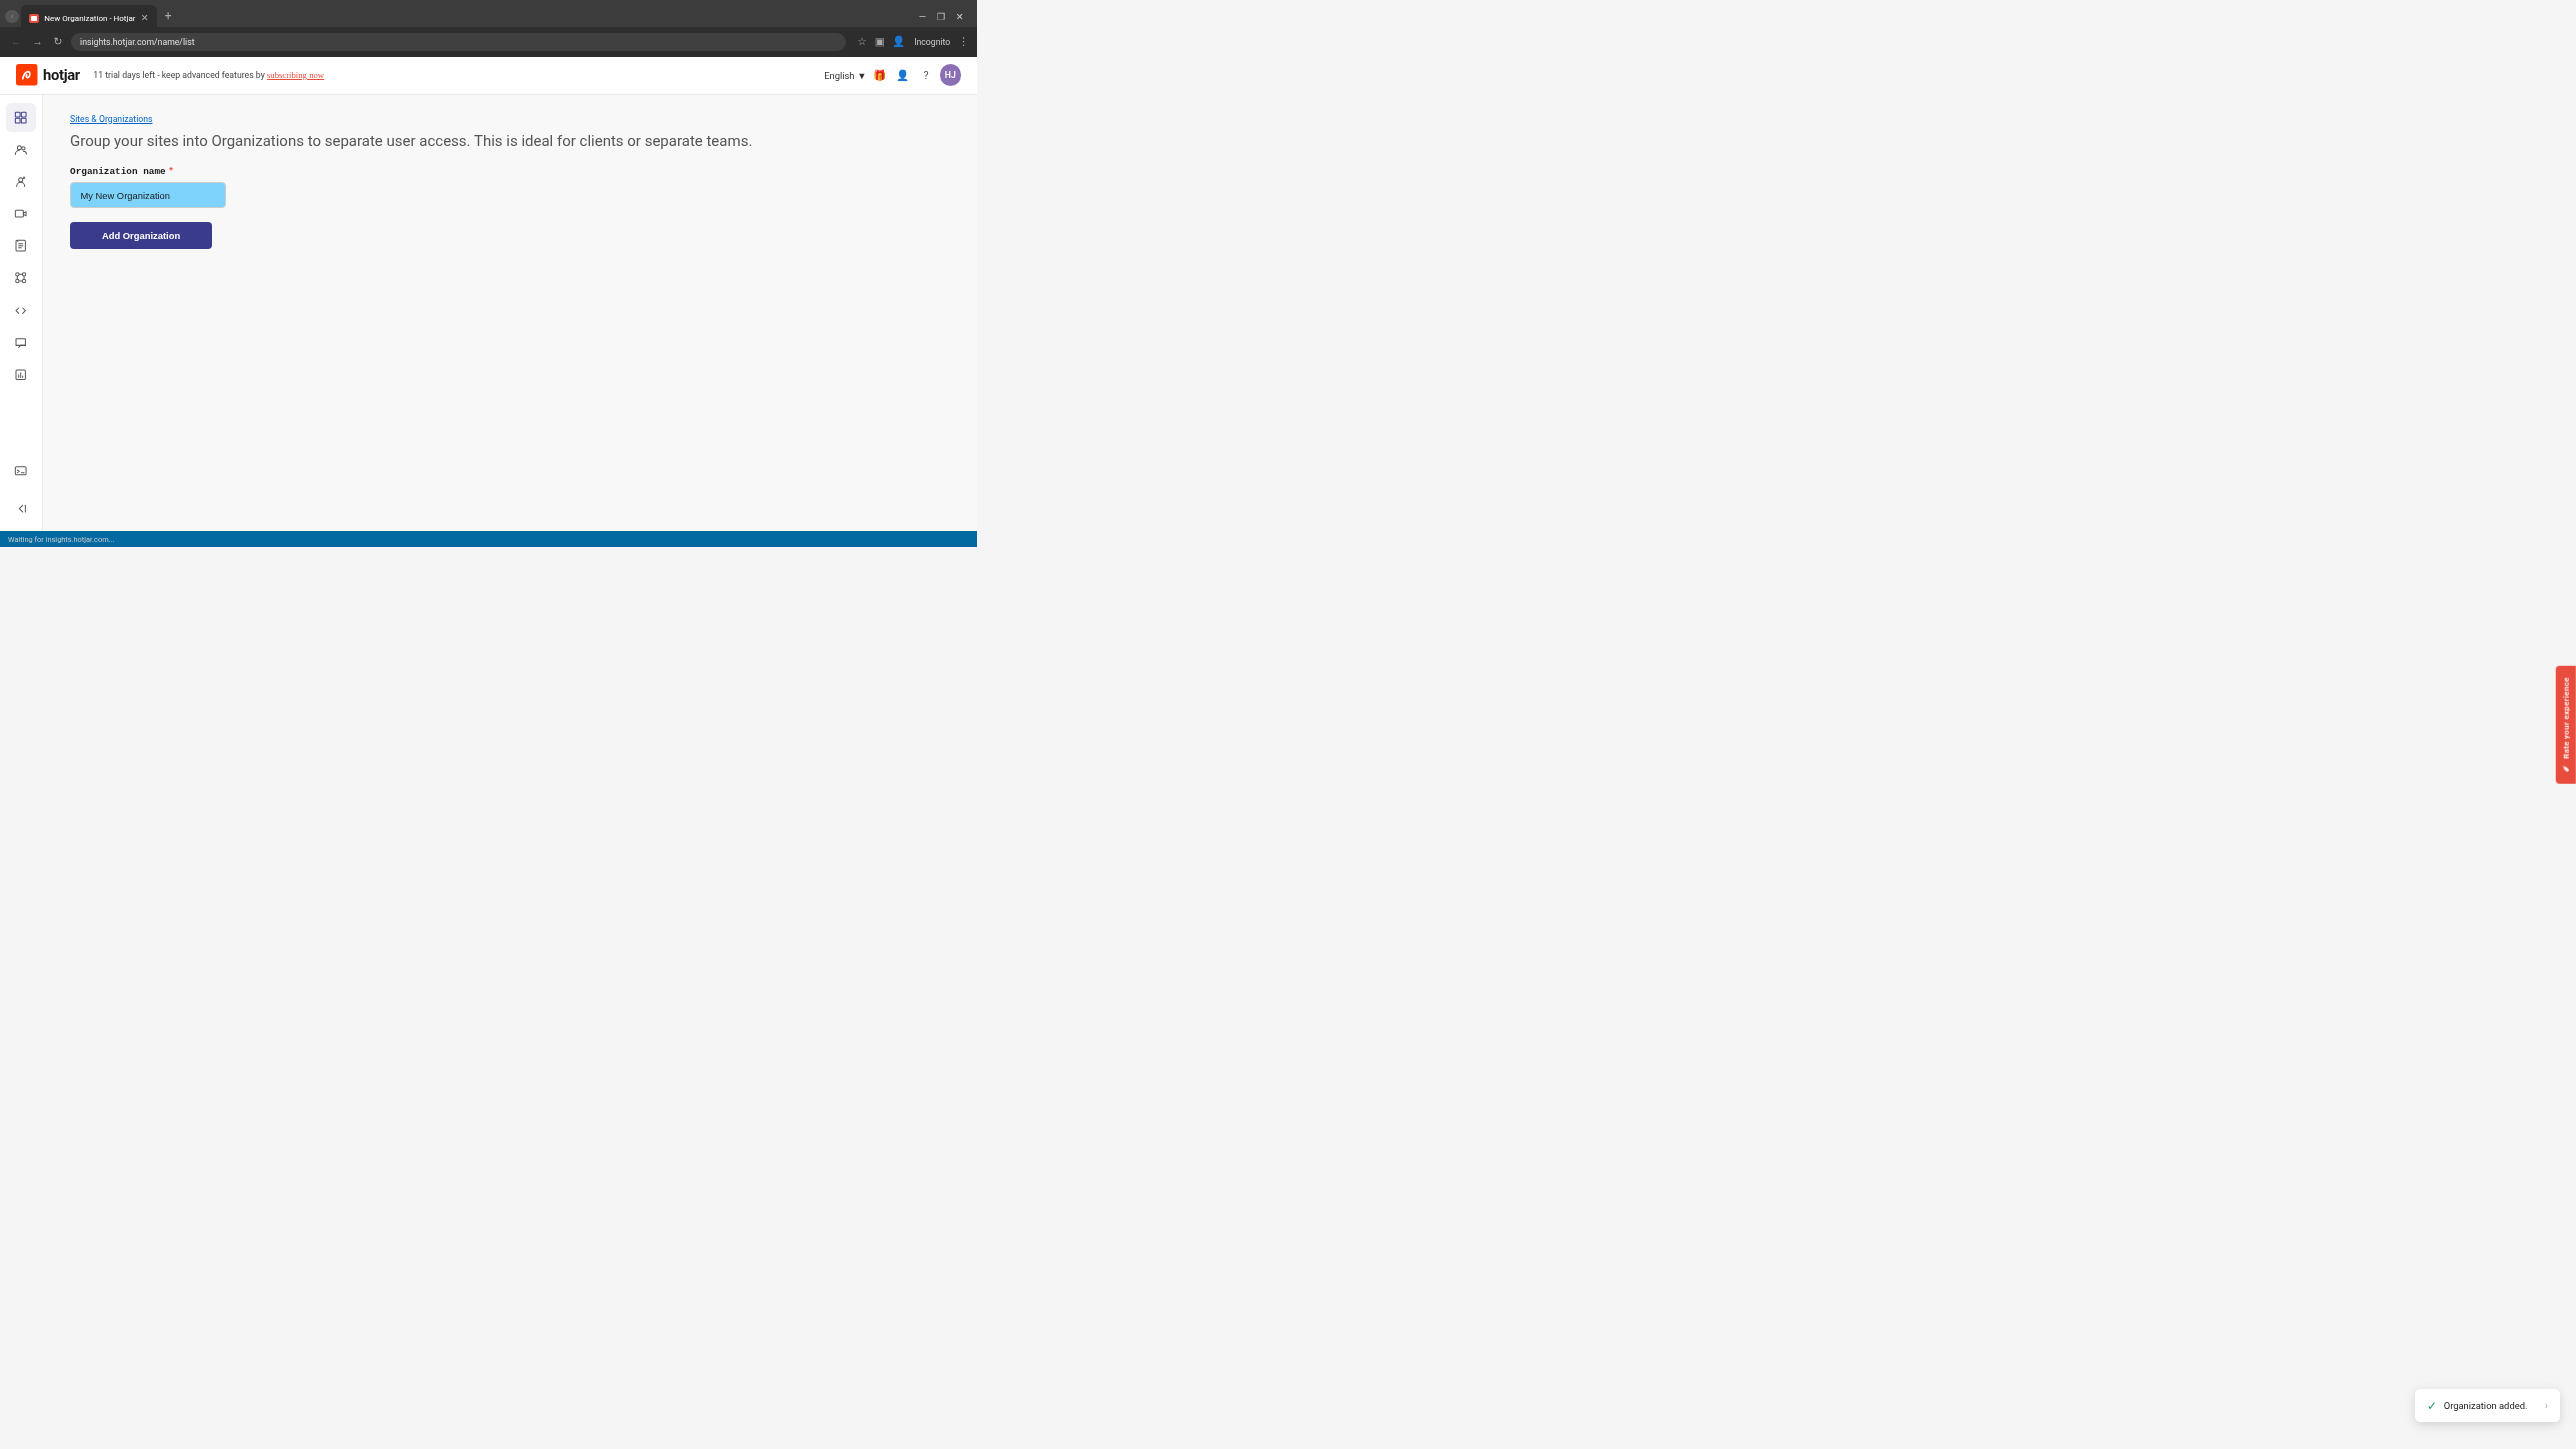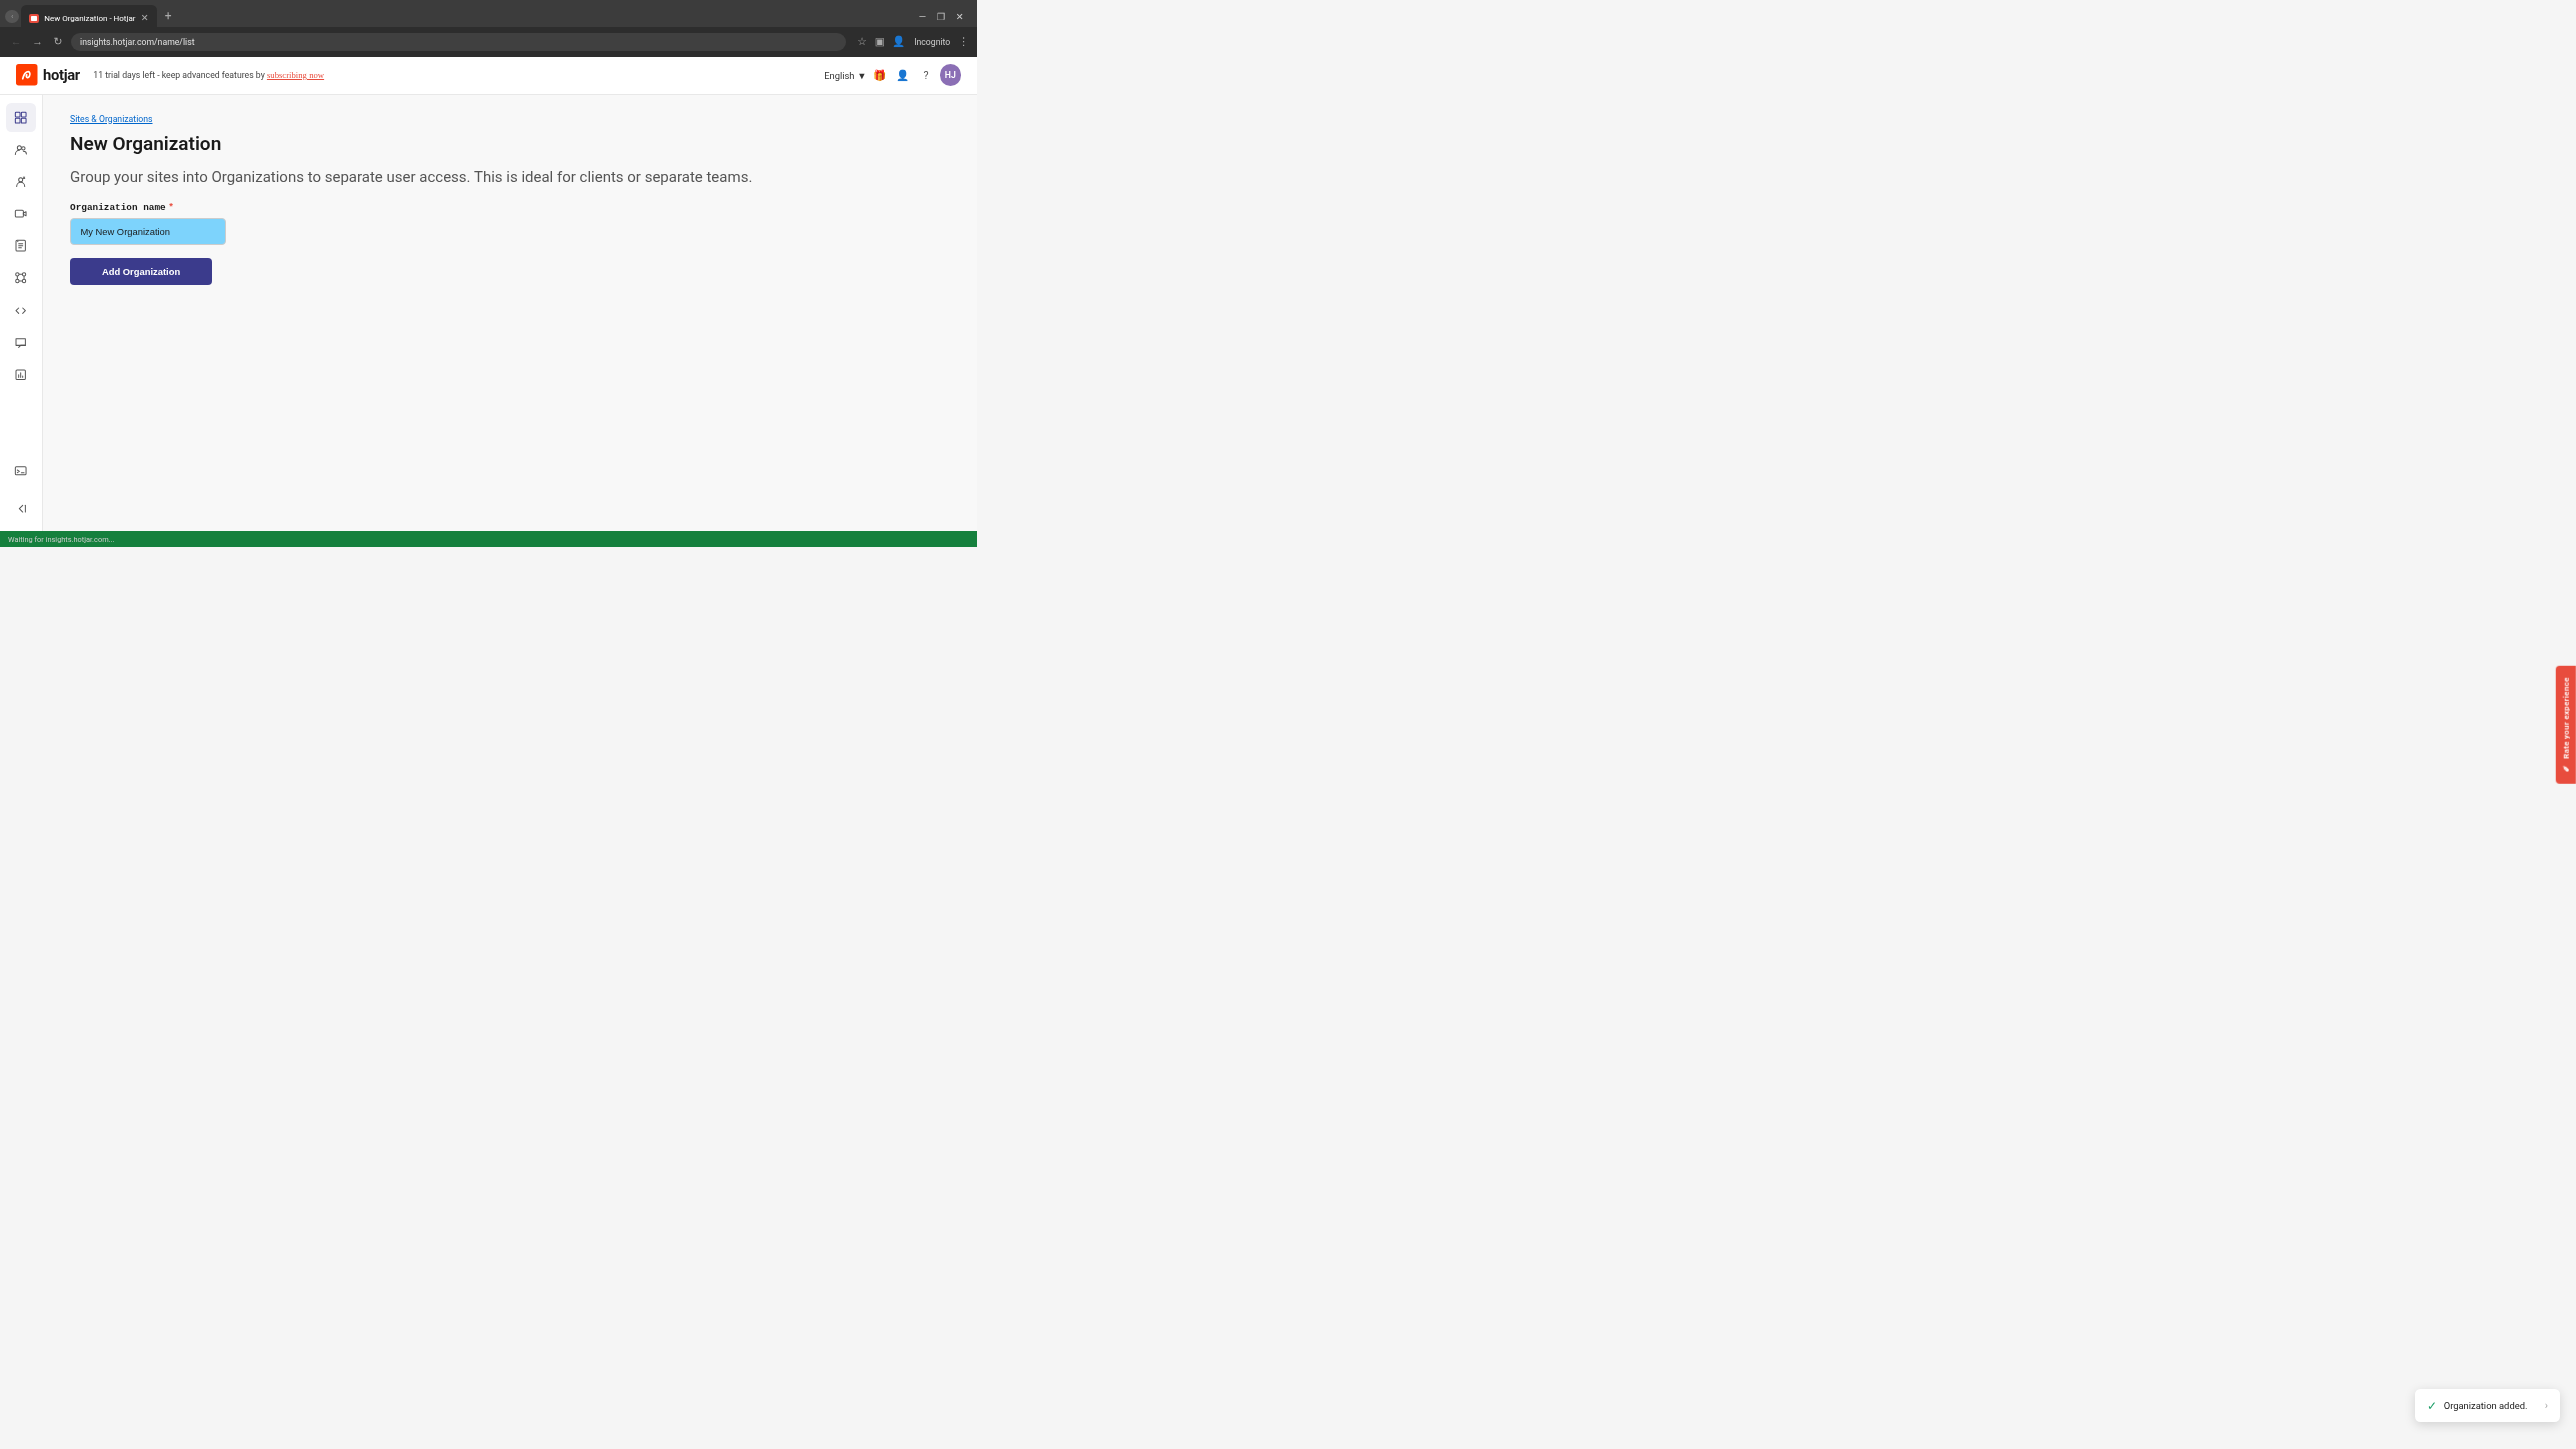--- a/index.html
+++ b/index.html
@@ -49,21 +49,21 @@
     .content { flex: 1; padding: 19px 27px; background: #f8f8f8; overflow-y: auto; }
     .breadcrumb { font-size: 8.7px; color: #0066cc; cursor: pointer; text-decoration: underline; margin-bottom: 8px; }
     .page-title { font-size: 19px; font-weight: 600; color: #1a1a1a; margin-bottom: 13.4px; }
     .description { font-size: 15px; color: #555; margin-bottom: 16px; }
     .form-label { font-size: 9.4px; font-weight: 600; color: #1a1a1a; margin-bottom: 5.4px; font-family: Liberation Mono, monospace; }
     .required-star { color: #e84c3d; margin-left: 2.7px; }
     .form-input { width: 156px; padding: 6.7px 9.4px; border: 0.7px solid #ccc; border-radius: 4px; font-size: 9.4px; color: #1a1a1a; background: #7dd3fc; outline: none; display: block; margin-bottom: 13.4px; }
     .add-btn { background: #3b3b8c; color: white; border: none; padding: 8px 32px; border-radius: 4px; font-size: 9.4px; font-weight: 600; cursor: pointer; display: flex; align-items: center; gap: 5.4px; }
 
     
-    .status-bar { background: #15803d; color: #ccc; font-size: 7.4px; padding: 2.7px 8px; height: 16px; display: flex; align-items: center; }
+    .status-bar { background: #0369a1; color: #ccc; font-size: 7.4px; padding: 2.7px 8px; height: 16px; display: flex; align-items: center; }
 
     
     .toast { position: fixed; bottom: 27px; right: 16px; background: #fff; border-radius: 5.4px; padding: 9.4px 12px; display: flex; align-items: center; gap: 6.7px; box-shadow: 0 2.7px 10.7px rgba(0,0,0,0.15); font-size: 9.4px; color: #1a1a1a; z-index: 100; }
     .toast-icon { color: #22a06b; font-size: 12px; }
 
     
     .rate-btn { position: fixed; right: 0; top: 50%; transform: translateY(-50%); background: #e84c3d; color: white; writing-mode: vertical-rl; text-orientation: mixed; transform: translateY(-50%) rotate(180deg); padding: 10.7px 5.4px; font-size: 8px; font-weight: 600; cursor: pointer; border-radius: 0 4px 4px 0; letter-spacing: 0.3px; z-index: 50; display: flex; align-items: center; gap: 5.4px; }
   </style>
 </head>
 <body>
@@ -199,21 +199,20 @@
     <div class="sidebar-item" title="Collapse" style="margin-top: 5.4px;">
       <svg width="13.4" height="13.4" viewBox="0 0 20 20" fill="none">
         <path d="M13 5l-5 5 5 5" stroke="#555" stroke-width="1.5" stroke-linecap="round" stroke-linejoin="round"></path>
         <path d="M17 5v10" stroke="#555" stroke-width="1.5" stroke-linecap="round"></path>
       </svg>
     </div>
   </div>
 
   <div class="content">
     <div class="breadcrumb">Sites &amp; Organizations</div>
-    <h1 class="page-title">New Organization</h1>
     <p class="description">Group your sites into Organizations to separate user access. This is ideal for clients or separate teams.</p>
 
     <div class="form-label">
       <span>Organization name</span><span class="required-star">*</span>
     </div>
     <input class="form-input" type="text" value="My New Organization" style="">
 
     <button class="add-btn">
       <span>Add Organization</span>
     </button>

